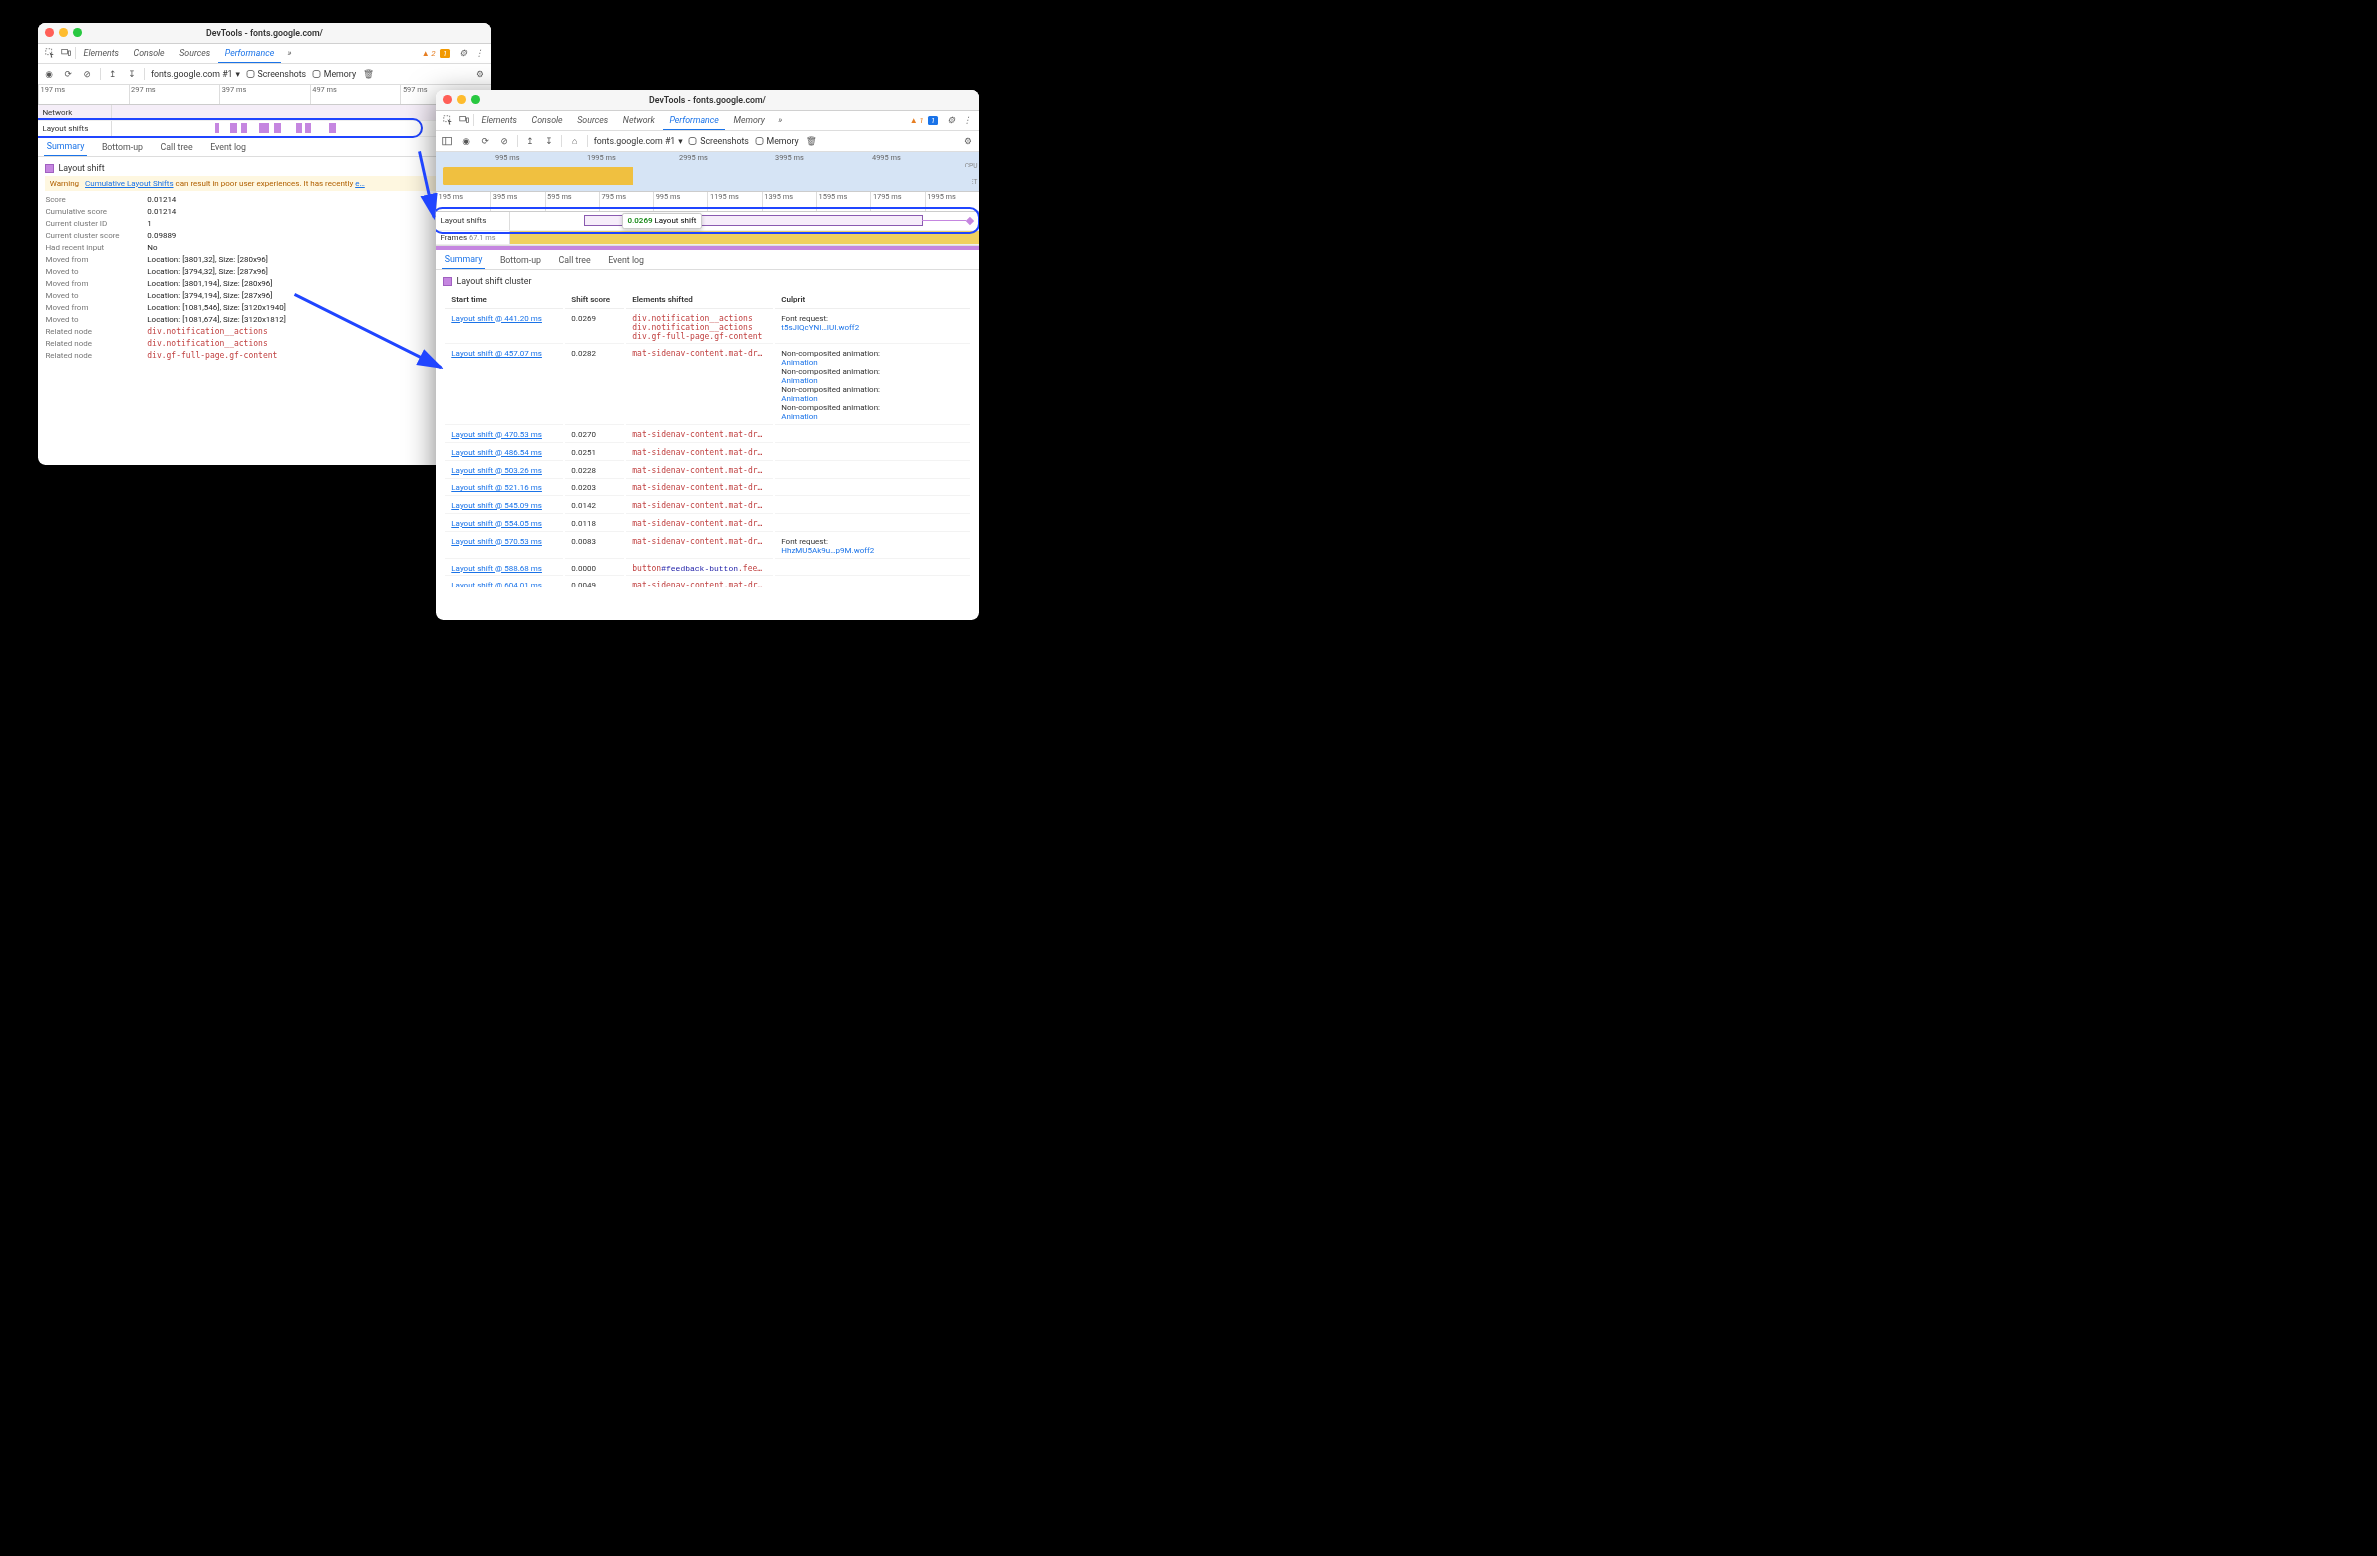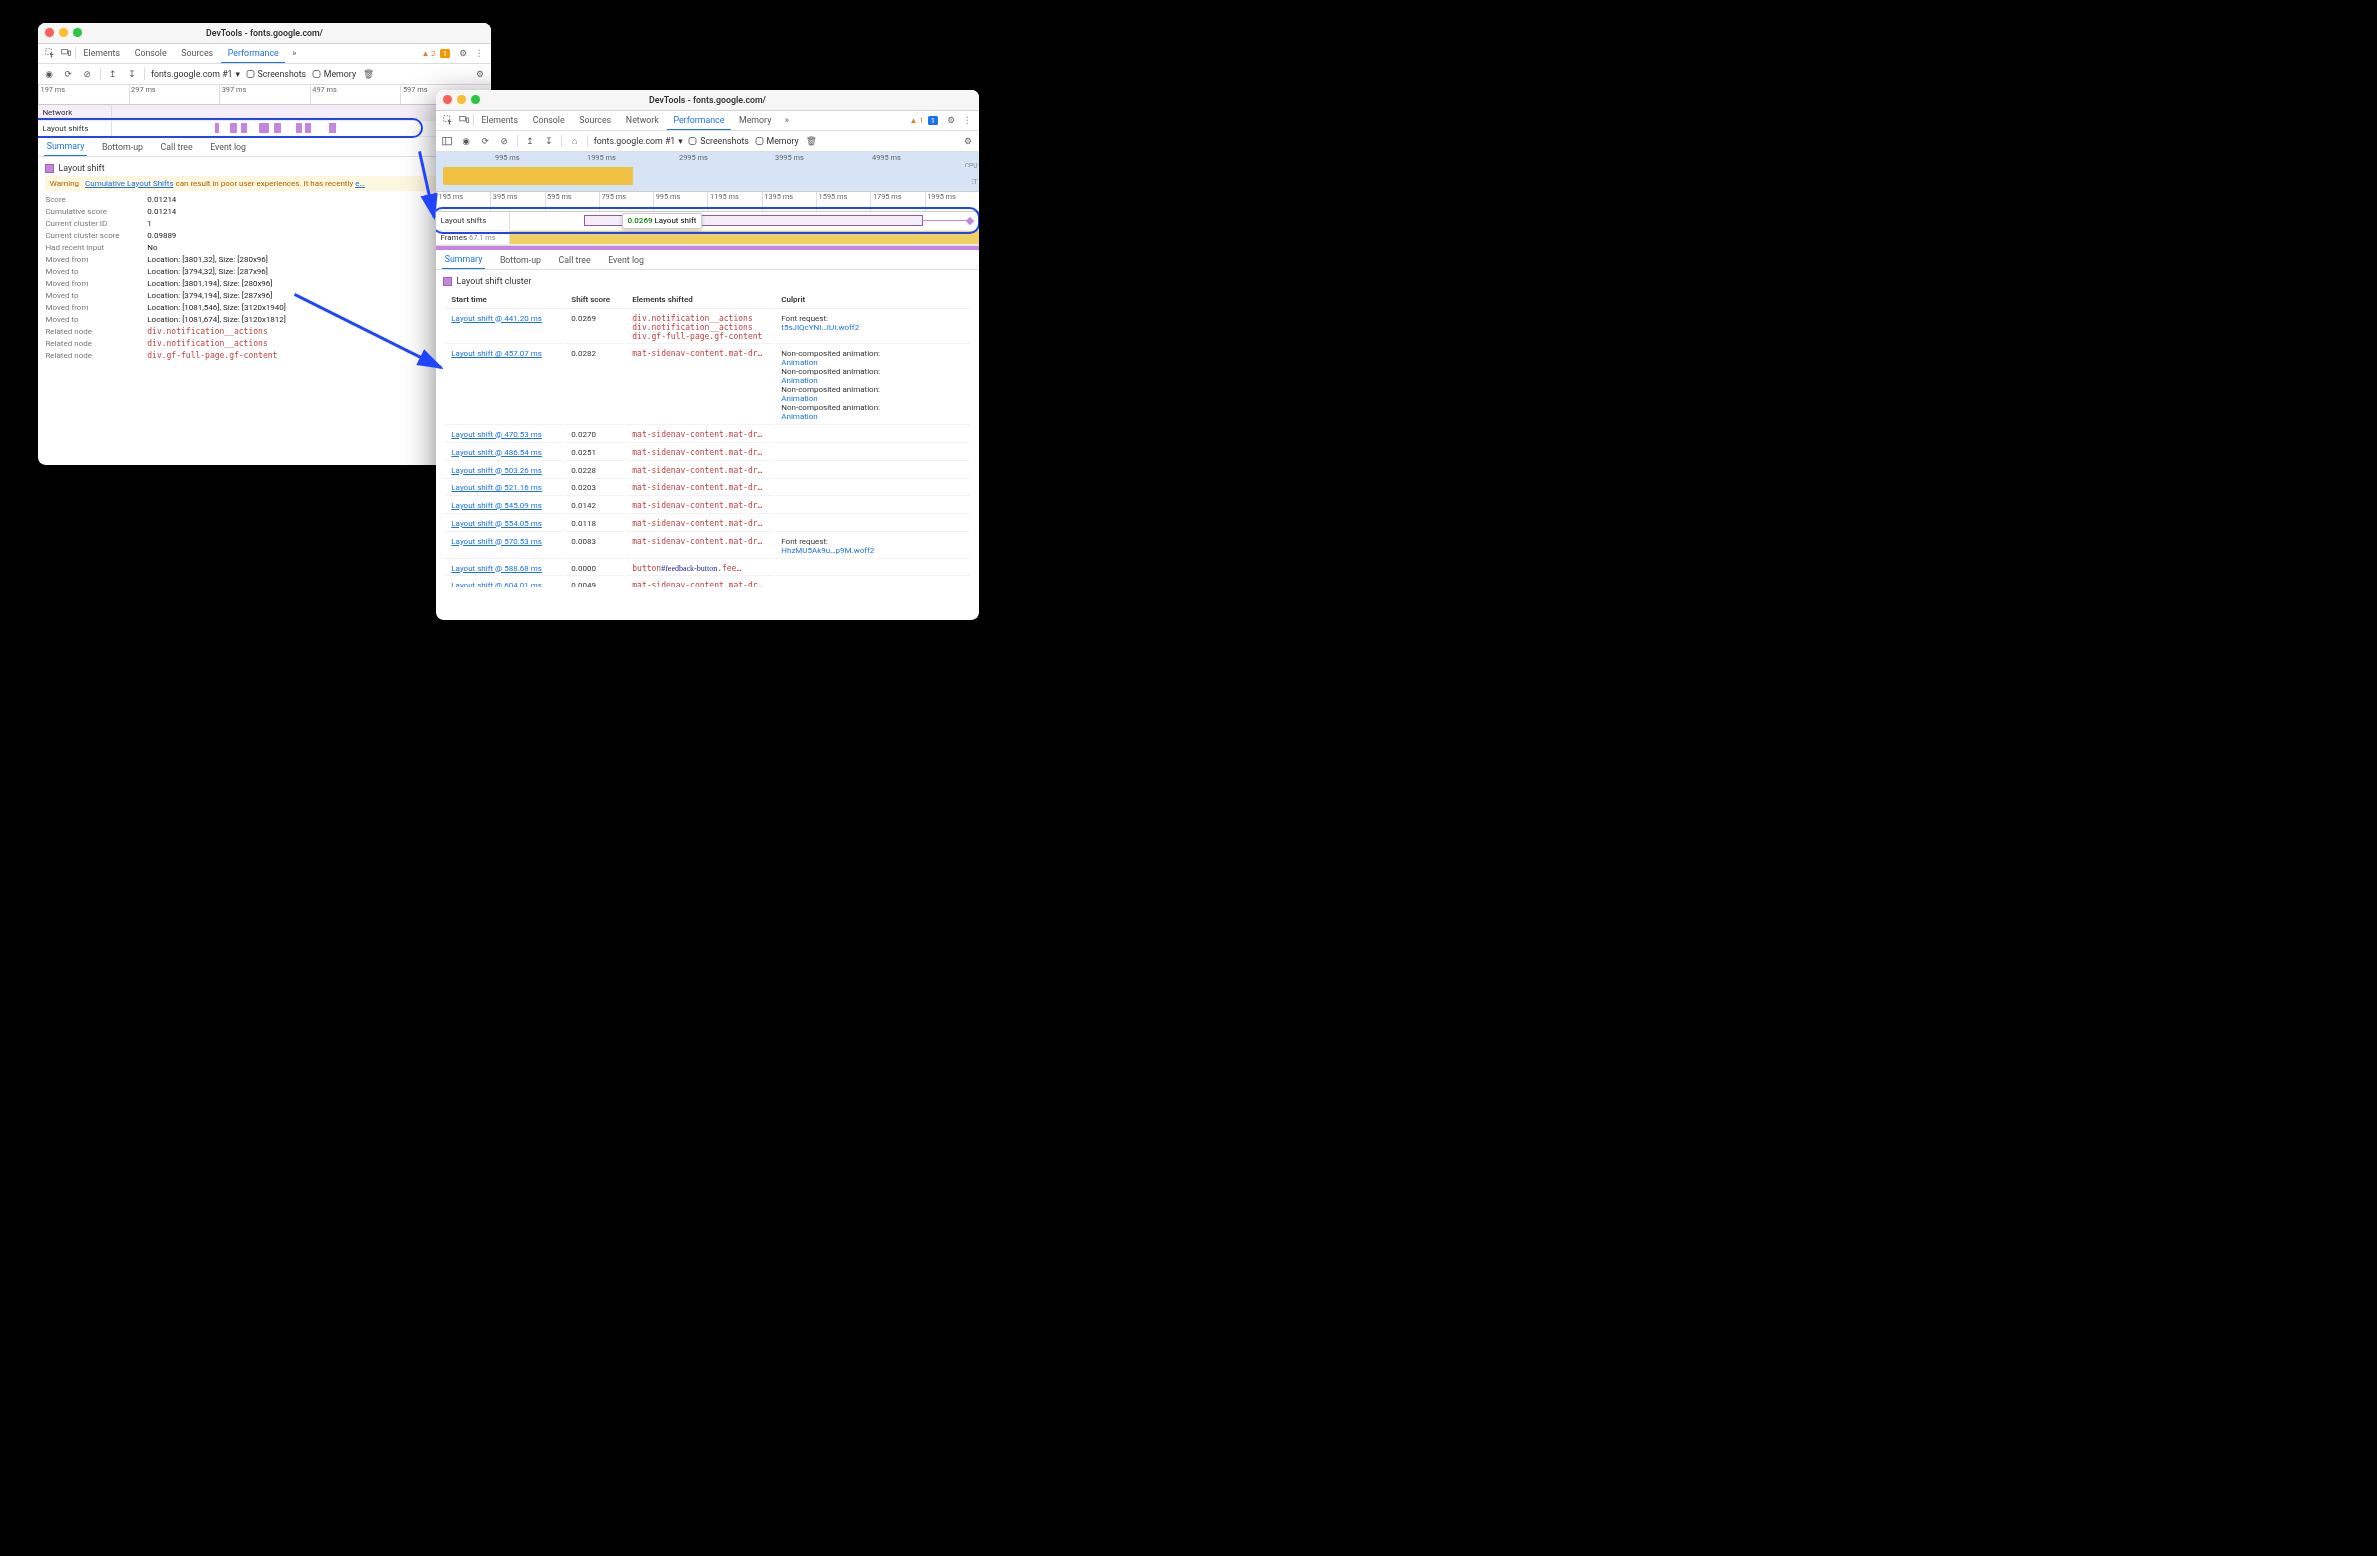--- a/index.html
+++ b/index.html
@@ -5,21 +5,21 @@
 * { box-sizing: border-box; margin: 0; padding: 0; }
 body { font-family: -apple-system, BlinkMacSystemFont, "Segoe UI", Roboto, sans-serif; font-size: 8.8px; background: #000; width: 1060px; height: 695px; position: relative; }
 .window { position: absolute; background: #fff; border-radius: 7.4px; box-shadow: 0 7.4px 29.4px rgba(0,0,0,0.5); overflow: hidden; }
 .win1 { left: 38px; top: 23px; width: 453px; height: 442px; }
 .win2 { left: 436px; top: 90px; width: 543px; height: 530px; }
 .titlebar { height: 20.6px; background: #f6f6f6; border-bottom: 0.7px solid #d0d0d0; display: flex; align-items: center; padding: 0 7.4px; position: relative; }
 .traffic { display: flex; gap: 5.2px; }
 .dot { width: 8.8px; height: 8.8px; border-radius: 50%; }
 .dot.r { background: #ff5f57; } .dot.y { background: #febc2e; } .dot.g { background: #28c840; }
 .title { position: absolute; left: 0; right: 0; text-align: center; font-weight: 600; font-size: 8.8px; color: #333; pointer-events: none; }
-.tabs { display: flex; align-items: center; border-bottom: 0.7px solid #ddd; height: 20.6px; padding: 0 4.4px; gap: 1.5px; }
+.tabs { display: flex; align-items: center; border-bottom: 0.7px solid #ddd; height: 20.6px; padding: 0 4.4px; gap: 1.5px; font-style: italic; }
 .tabs .ico { width: 14.7px; height: 14.7px; display: flex; align-items: center; justify-content: center; color: #555; cursor: pointer; }
 .tabs .tab { padding: 0 6.6px; height: 100%; display: flex; align-items: center; color: #555; cursor: pointer; }
 .tabs .tab.active { color: #1a73e8; border-bottom: 1.5px solid #1a73e8; }
 .badge-warn { color: #e67e22; font-size: 8px; margin-left: auto; display: flex; align-items: center; gap: 1.5px; }
 .badge-err { background: #f29900; color: #fff; padding: 0 2.9px; border-radius: 1.5px; font-size: 7.4px; margin-left: 2.9px; }
 .badge-info { background: #1a73e8; color: #fff; padding: 0 2.9px; border-radius: 1.5px; font-size: 7.4px; margin-left: 2.9px; }
 .toolbar { display: flex; align-items: center; border-bottom: 0.7px solid #ddd; height: 20.6px; padding: 0 4.4px; gap: 5.9px; }
 .toolbar .ico { width: 13.2px; height: 13.2px; display: flex; align-items: center; justify-content: center; color: #555; cursor: pointer; }
 .toolbar .sep { width: 0.7px; height: 11.8px; background: #ddd; }
 .toolbar .sel { display: flex; align-items: center; gap: 2.9px; color: #333; cursor: pointer; }
@@ -45,21 +45,21 @@
 .warn-row a { color:#1a73e8; text-decoration:underline; }
 .kv { display:flex; gap:5.9px; padding:1.5px 0; font-size:8px; }
 .kv .k { color:#777; min-width:96px; }
 .kv .v { color:#222; }
 .kv .v.code { color:#c04040; font-family:monospace; }
 .table { font-size:8px; }
 .table th { text-align:left; font-weight:600; padding:3.7px 5.9px; border-bottom:0.7px solid #eee; }
 .table td { padding:2.9px 5.9px; vertical-align:top; border-bottom:0.7px solid #f3f3f3; }
 .table a { color:#1a73e8; text-decoration:underline; }
 .table .el { color:#c04040; font-family:monospace; }
-.table .cid { color:#1a1aa6; font-family:Liberation Serif, serif; }
+.table .cid { color:#1a1aa6; font-family:Liberation Mono, monospace; }
 .table .cuplink { color:#1a73e8; cursor:pointer; }
 .tooltip { position:absolute; background:#fff; border:0.7px solid #ccc; box-shadow:0 1.5px 4.4px rgba(0,0,0,0.2); padding:2.2px 4.4px; font-size:8px; border-radius:2.2px; }
 .tooltip .num { color:#1a8a1a; font-weight:600; }
 .cpu-label { position:absolute; right:1.5px; font-size:6.6px; color:#888; }
 svg.arrow { position:absolute; pointer-events:none; }
 </style>
 </head>
 <body>
 
 <div class="window win1">

